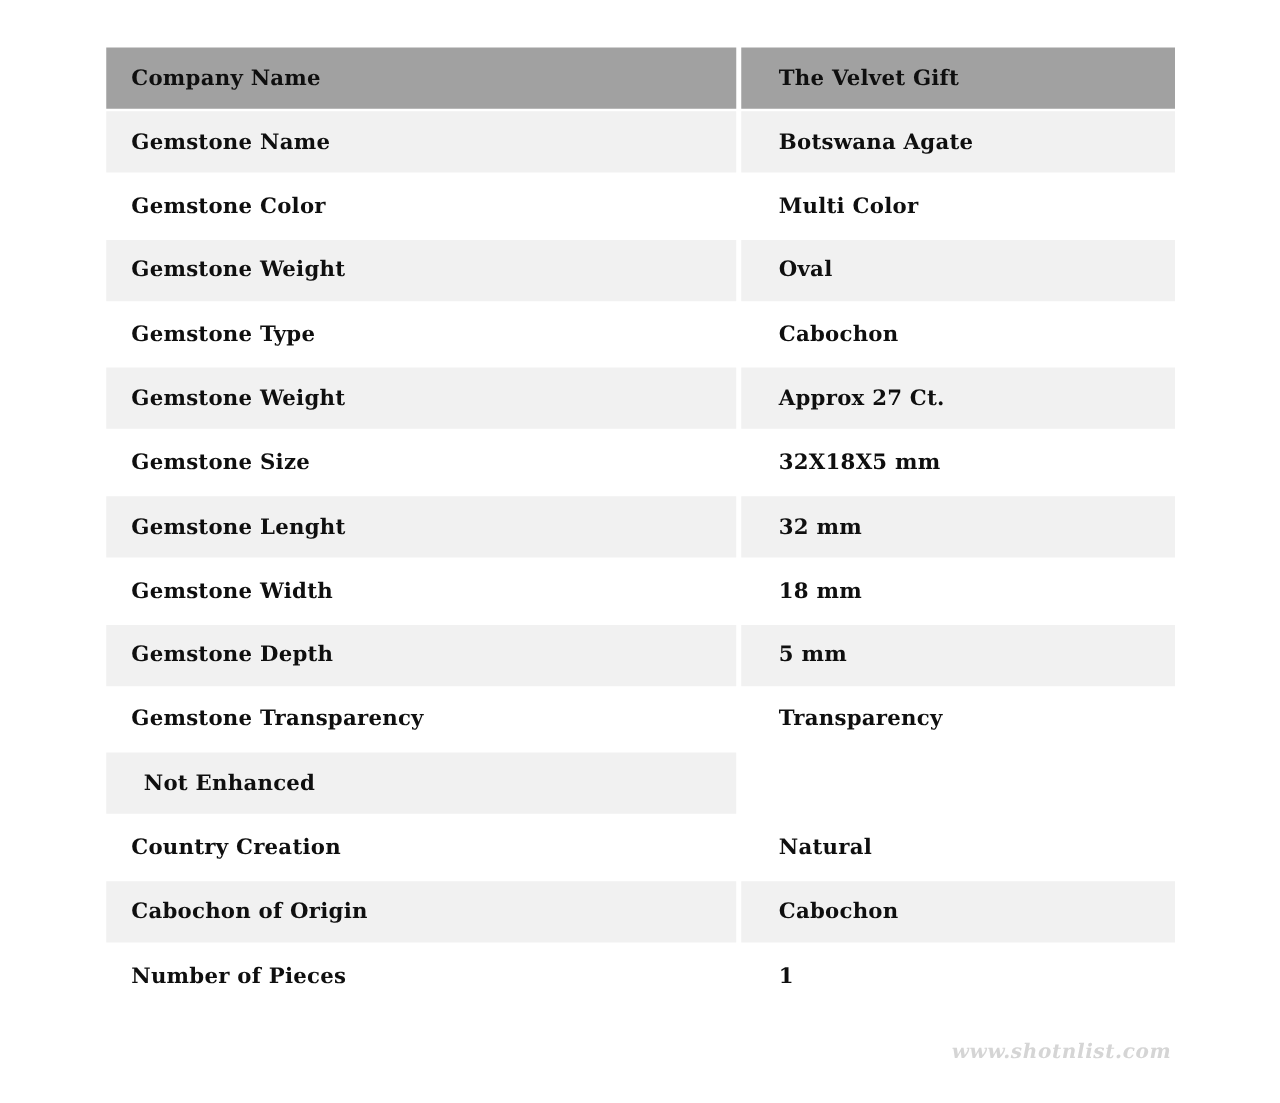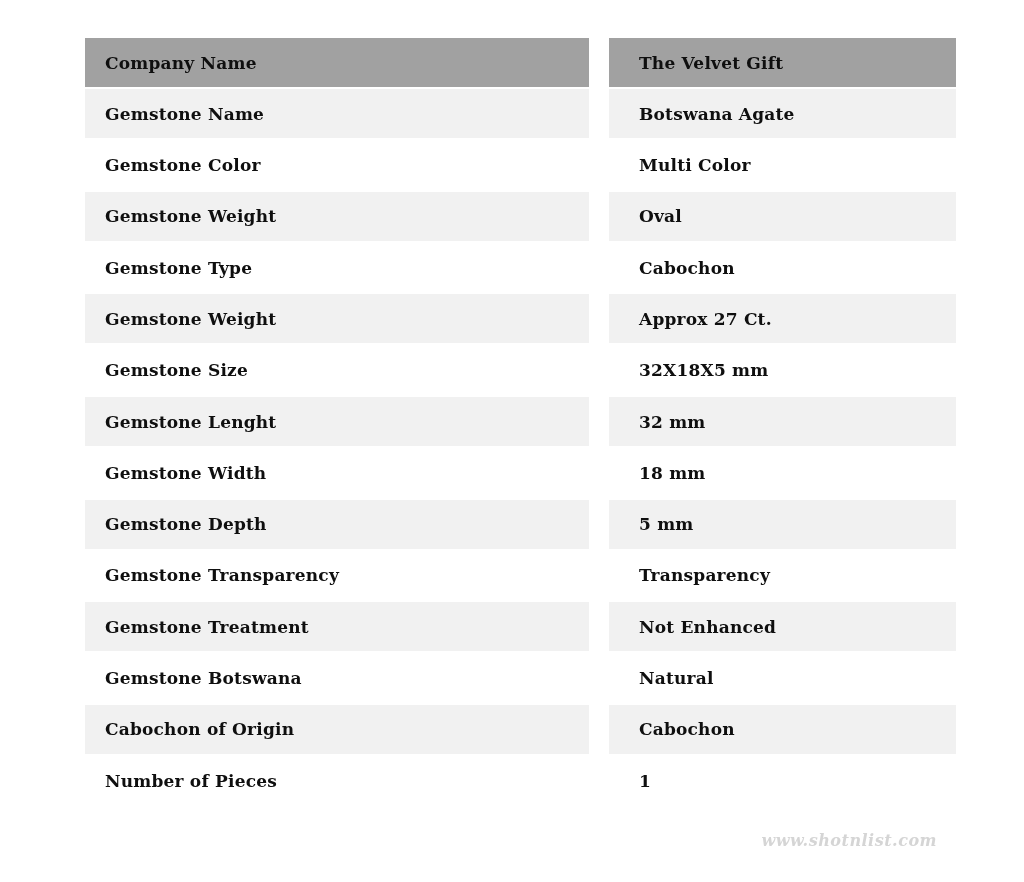--- a/index.html
+++ b/index.html
@@ -17,21 +17,21 @@
   }
   .spec-table {
     position: absolute;
     left: 85px;
     top: 38px;
     width: 855px;
   }
   .row {
     display: grid;
     grid-template-columns: 504px 347px;
-    column-gap: 20px;
+    column-gap: 4px;
     height: 49px;
     margin-bottom: 2.3px;
   }
   .cell {
     display: flex;
     align-items: center;
     font-weight: bold;
     font-size: 17px;
     color: #0f0f0f;
     letter-spacing: 0.2px;
@@ -113,26 +113,25 @@
       <div class="cell label">Gemstone Depth</div>
       <div class="cell value">5 mm</div>
     </div>
 
     <div class="row">
       <div class="cell label">Gemstone Transparency</div>
       <div class="cell value">Transparency</div>
     </div>
 
     <div class="row">
-      <div class="cell label">Gemstone Treatment</div>
       <div class="cell value">Not Enhanced</div>
     </div>
 
     <div class="row">
-      <div class="cell label">Gemstone Botswana</div>
+      <div class="cell label">Country Creation</div>
       <div class="cell value">Natural</div>
     </div>
 
     <div class="row">
       <div class="cell label">Cabochon of Origin</div>
       <div class="cell value">Cabochon</div>
     </div>
 
     <div class="row">
       <div class="cell label">Number of Pieces</div>

